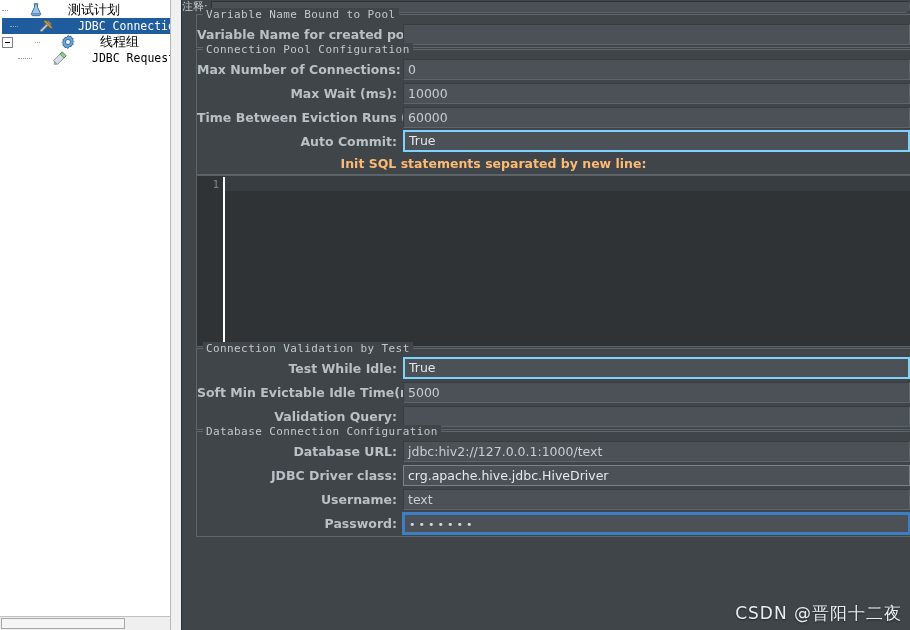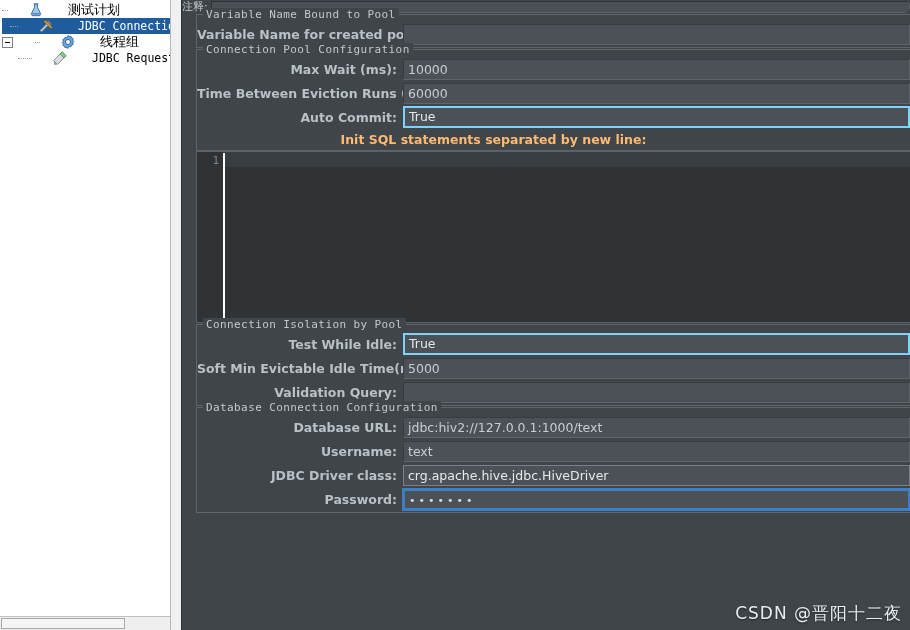--- a/index.html
+++ b/index.html
@@ -364,20 +364,24 @@
       <span class="legend">Variable Name Bound to Pool</span>
       <div class="field-row">
         <span class="field-label">Variable Name for created pool:</span>
         <div class="field-input"></div>
       </div>
     </div>
 
     <div class="group">
       <span class="legend">Connection Pool Configuration</span>
 
+      <div class="field-row">
+        <span class="field-label">Max Number of Connections:</span>
+        <div class="field-input">0</div>
+      </div>
 
       <div class="field-row">
         <span class="field-label">Max Wait (ms):</span>
         <div class="field-input">10000</div>
       </div>
 
       <div class="field-row">
         <span class="field-label">Time Between Eviction Runs (ms):</span>
         <div class="field-input">60000</div>
       </div>
@@ -393,21 +397,21 @@
 
     <div id="initsql-wrap">
       <div id="initsql-gutter">1</div>
       <div id="initsql-caret"></div>
       <div id="initsql-area">
         <div id="initsql-firstline"></div>
       </div>
     </div>
 
     <div class="group">
-      <span class="legend">Connection Isolation by Pool</span>
+      <span class="legend">Connection Validation by Test</span>
 
       <div class="field-row">
         <span class="field-label">Test While Idle:</span>
         <div class="field-input combo">True</div>
       </div>
 
       <div class="field-row">
         <span class="field-label">Soft Min Evictable Idle Time(ms):</span>
         <div class="field-input">5000</div>
       </div>
@@ -420,27 +424,27 @@
 
     <div class="group">
       <span class="legend">Database Connection Configuration</span>
 
       <div class="field-row">
         <span class="field-label">Database URL:</span>
         <div class="field-input">jdbc:hiv2://127.0.0.1:1000/text</div>
       </div>
 
       <div class="field-row">
+        <span class="field-label">JDBC Driver class:</span>
+        <div class="field-input strong">crg.apache.hive.jdbc.HiveDriver</div>
+      </div>
+
+      <div class="field-row">
         <span class="field-label">Username:</span>
         <div class="field-input">text</div>
-      </div>
-
-      <div class="field-row">
-        <span class="field-label">JDBC Driver class:</span>
-        <div class="field-input strong">crg.apache.hive.jdbc.HiveDriver</div>
       </div>
 
       <div class="field-row">
         <span class="field-label">Password:</span>
         <div class="field-input focused dots-pw">•••••••</div>
       </div>
     </div>
 
     <div id="bottom-edge"></div>
     <div id="watermark">CSDN @晋阳十二夜</div>

